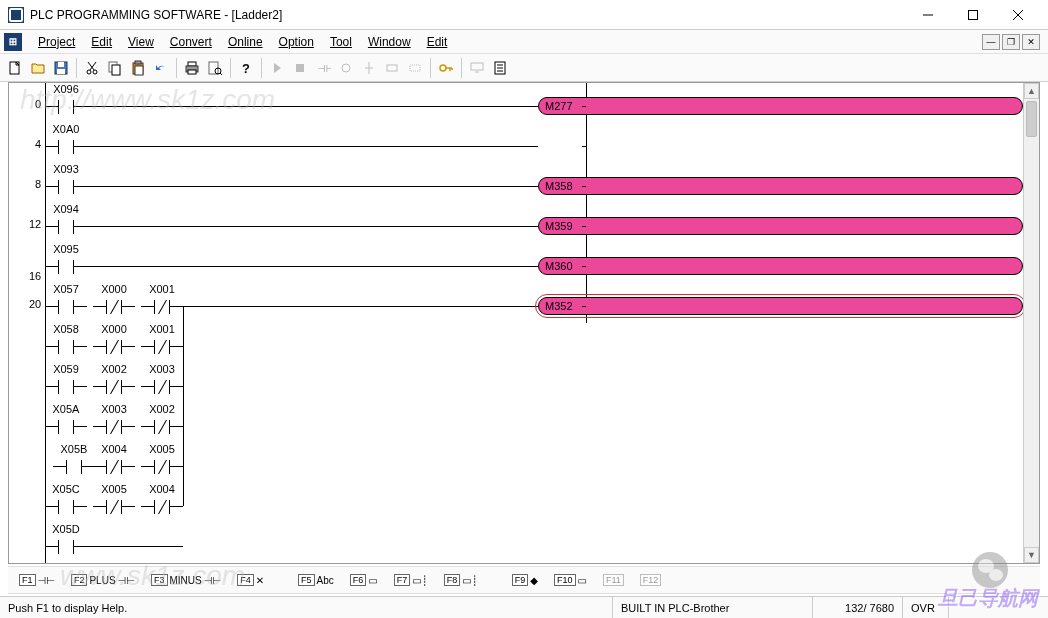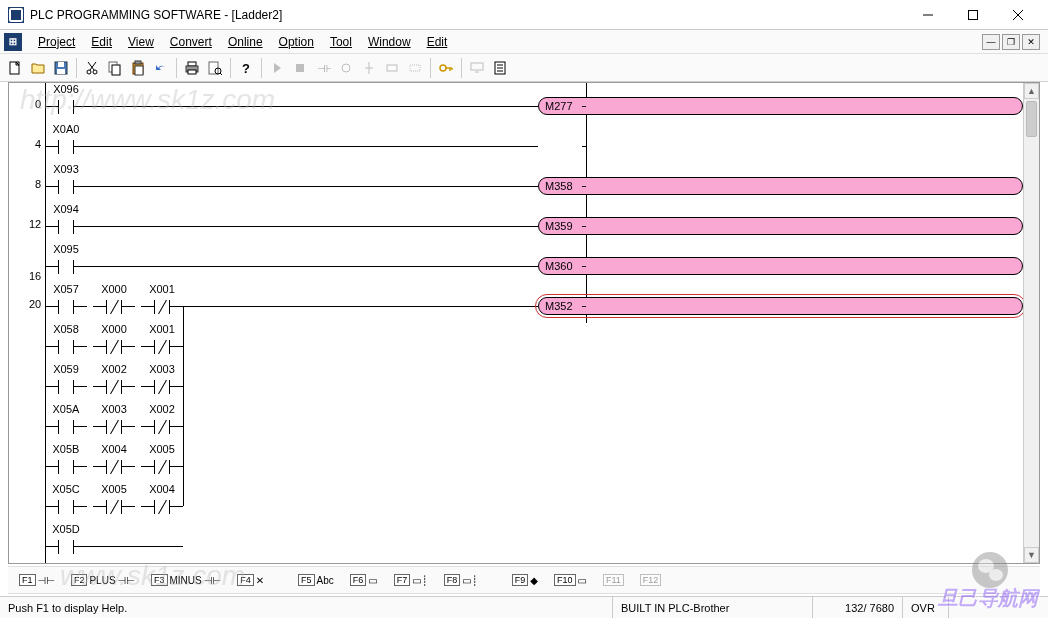--- a/index.html
+++ b/index.html
@@ -37,21 +37,21 @@
 .contact .label { position: absolute; top: -3px; left: 0; right: 0; text-align: center; font-size: 11px; }
 .contact .sym { position: absolute; top: 14px; left: 0; right: 0; height: 14px; }
 .contact .sym::before, .contact .sym::after { content: ""; position: absolute; top: 6px; width: 13px; height: 1px; background: #000; }
 .contact .sym::before { left: 0; }
 .contact .sym::after { right: 0; }
 .contact .bar1, .contact .bar2 { position: absolute; top: 0; bottom: 0; width: 1px; background: #000; }
 .contact .bar1 { left: 13px; }
 .contact .bar2 { right: 13px; }
 .contact.nc .slash { position: absolute; left: 13px; width: 16px; top: 0; bottom: 0; }
 .contact.nc .slash::after { content: ""; position: absolute; left: 50%; top: -1px; width: 1px; height: 16px; background: #000; transform: rotate(30deg); transform-origin: center; }
-.coil { position: absolute; top: 11px; right: 0; height: 18px; padding: 0 6px; border: 1.5px solid #000; border-radius: 9px; font-size: 11px; line-height: 16px; background: #f9a8d4; }
+.coil { position: absolute; top: 11px; right: 0; height: 18px; padding: 0 6px; border: 1.5px solid #000; border-radius: 9px; font-size: 11px; line-height: 16px; background: #ec4899; }
 .coil.selected { outline: 1px solid #cc3333; outline-offset: 2px; }
 .vconn { position: absolute; width: 1px; background: #000; }
 .fn-toolbar { position: absolute; left: 8px; right: 8px; bottom: 24px; height: 28px; background: #fafafa; border-top: 1px solid #e0e0e0; border-bottom: 1px solid #e0e0e0; display: flex; align-items: center; padding: 0 6px; gap: 6px; margin-top: 24px; }
 .fn-btn { display: flex; align-items: center; gap: 2px; padding: 2px 4px; border: 1px solid transparent; cursor: pointer; font-size: 10px; }
 .fn-btn.disabled { opacity: 0.4; cursor: default; }
 .fn-btn .key { border: 1px solid #666; padding: 0 2px; font-size: 9px; background: #fff; }
 .fn-btn .glyph { font-size: 10px; }
 .statusbar { position: absolute; left: 0; right: 0; bottom: 0; height: 22px; border-top: 1px solid #ccc; background: #fafafa; display: flex; align-items: center; font-size: 11px; }
 .status-cell { padding: 0 8px; border-left: 1px solid #ccc; height: 100%; display: flex; align-items: center; }
 .status-help { flex: 1; padding-left: 8px; }
@@ -409,21 +409,21 @@
             </div>
           </div>
           <div class="contact nc" style="left: 132px; top: 123px;">
             <div class="label">X002</div>
             <div class="sym">
               <div class="bar1"></div>
               <div class="bar2"></div>
               <div class="slash"></div>
             </div>
           </div>
-          <div class="contact" style="left: 36px; top: 163px;">
+          <div class="contact" style="left: 44px; top: 163px;">
             <div class="label">X05B</div>
             <div class="sym">
               <div class="bar1"></div>
               <div class="bar2"></div>
             </div>
           </div>
           <div class="contact nc" style="left: 84px; top: 163px;">
             <div class="label">X004</div>
             <div class="sym">
               <div class="bar1"></div>

